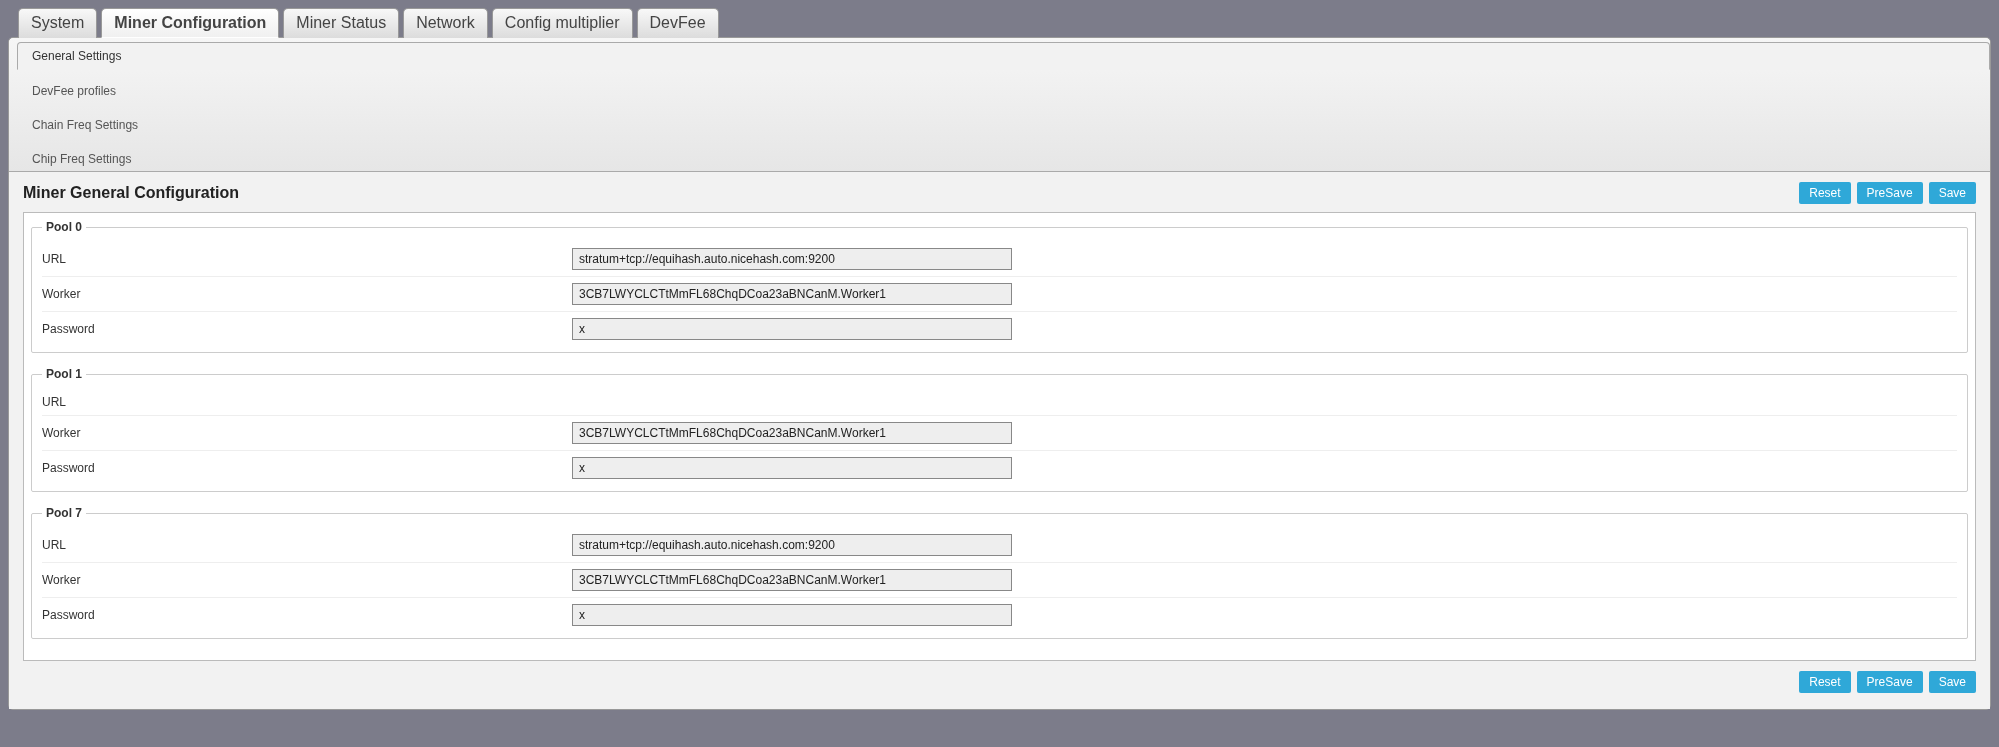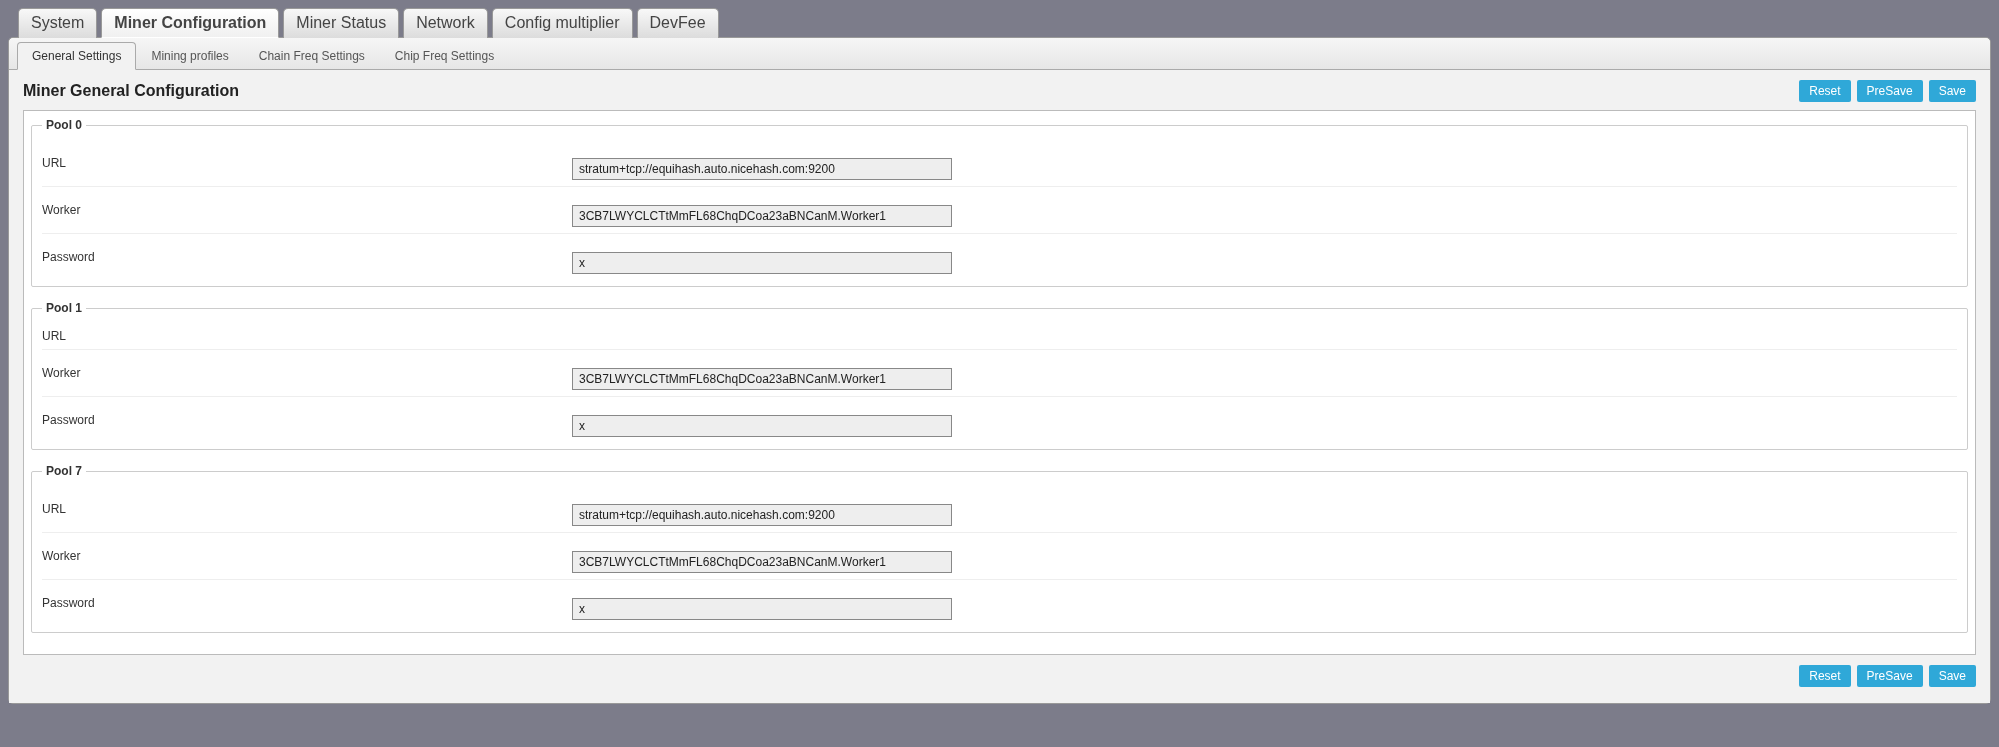--- a/index.html
+++ b/index.html
@@ -34,25 +34,26 @@
   }
   .panel {
     background: linear-gradient(to bottom, #f9f9f9, #eeeeee);
     border: 1px solid #999;
     border-radius: 5px;
     margin-top: -1px;
     padding: 0;
   }
   .sub-tabs {
     display: flex;
-    gap: 0;
+    gap: 8px;
     padding: 4px 0 0 8px;
     border-bottom: 1px solid #aaa;
     background: linear-gradient(to bottom, #f6f6f6, #e6e6e6);
     border-radius: 5px 5px 0 0;
+    flex-direction: column;
   }
   .sub-tab {
     padding: 6px 14px;
     font-size: 12px;
     color: #555;
     cursor: pointer;
     border: 1px solid transparent;
     border-bottom: none;
     border-radius: 4px 4px 0 0;
     margin-bottom: -1px;
@@ -114,28 +115,27 @@
     padding: 6px 0;
     border-bottom: 1px solid #eee;
   }
   .field-row:last-child { border-bottom: none; }
   .field-label {
     width: 530px;
     font-size: 12px;
     color: #333;
   }
   .field-input {
-    width: 380px;
+    width: 440px;
     padding: 3px 6px;
     font-size: 12px;
     border: 1px solid #888;
     background: #eeeeee;
     color: #222;
     font-family: Verdana, Geneva, sans-serif;
-    margin-top: 12px;
   }
   .bottom-btns {
     display: flex;
     justify-content: flex-end;
     gap: 6px;
     margin-top: 10px;
   }
 </style>
 </head>
 <body>
@@ -145,21 +145,21 @@
   <div class="main-tab active">Miner Configuration</div>
   <div class="main-tab">Miner Status</div>
   <div class="main-tab">Network</div>
   <div class="main-tab">Config multiplier</div>
   <div class="main-tab">DevFee</div>
 </div>
 
 <div class="panel">
   <div class="sub-tabs">
     <div class="sub-tab active">General Settings</div>
-    <div class="sub-tab">Mining profiles</div>
+    <div class="sub-tab">DevFee profiles</div>
     <div class="sub-tab">Chain Freq Settings</div>
     <div class="sub-tab">Chip Freq Settings</div>
   </div>
 
   <div class="content-area">
 
     <div class="title-row">
       <div class="page-title">Miner General Configuration</div>
       <div class="btn-group">
         <button class="btn">Reset</button>

